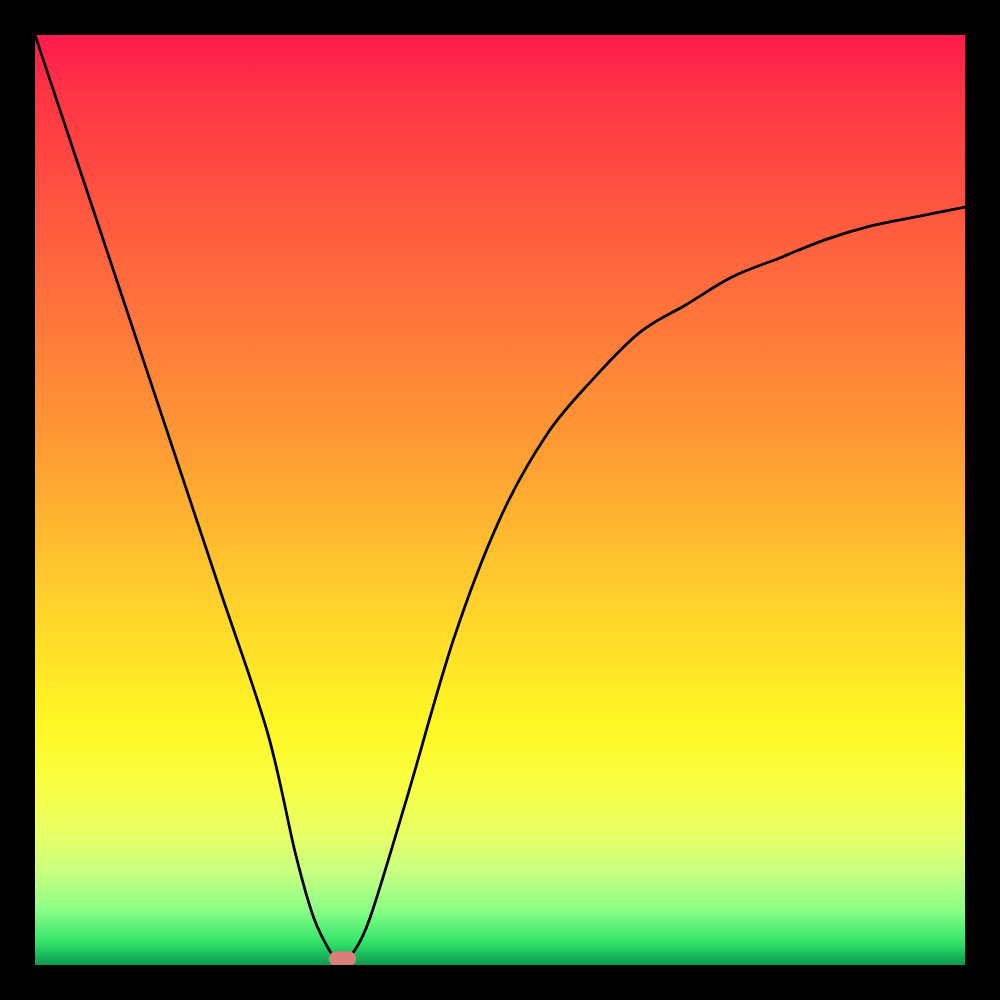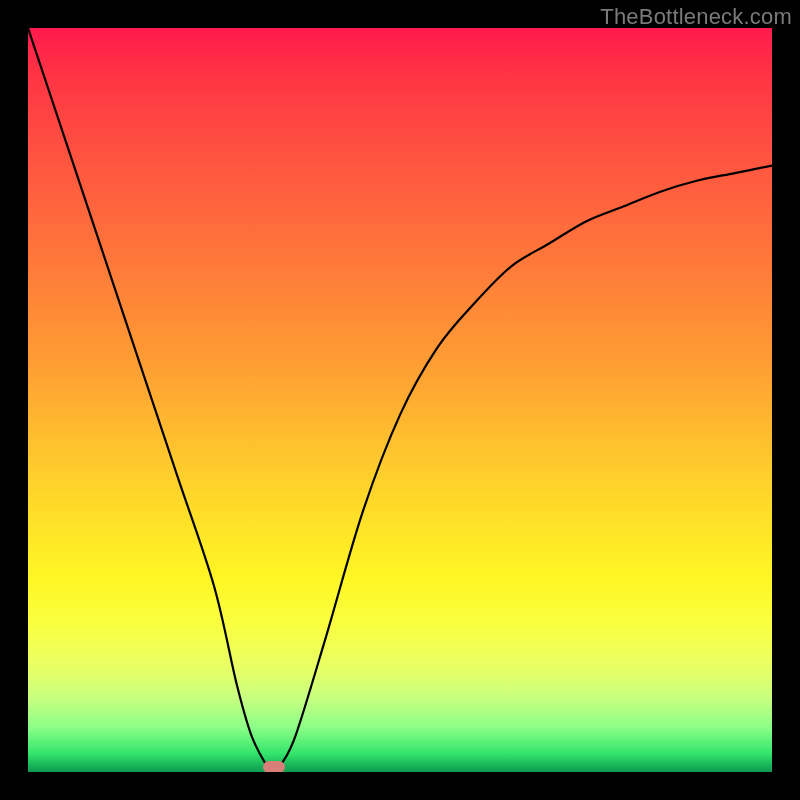--- a/index.html
+++ b/index.html
@@ -68,14 +68,13 @@
 </head>
 <body>
 
 <div class="outer">
   <div class="plot-area">
     <svg class="curve" viewBox="0 0 744 744" preserveAspectRatio="none">
       <path id="curve-path" fill="none" stroke="#000" stroke-width="2.2" stroke-linecap="round" stroke-linejoin="round" d="M 0 0 C 6.2 18.600000000000005 24.800000000000004 74.4 37.2 111.60000000000002 C 49.6 148.80000000000004 62.00000000000001 186.00000000000006 74.4 223.20000000000005 C 86.80000000000001 260.40000000000003 99.19999999999999 297.59999999999997 111.6 334.79999999999995 C 124 371.99999999999994 136.4 409.2 148.8 446.4 C 161.20000000000002 483.59999999999997 176.07999999999998 523.28 186 558 C 195.92000000000002 592.72 202.12000000000003 629.9200000000001 208.32000000000002 654.72 C 214.52 679.52 218.23999999999998 693.16 223.2 706.8 C 228.16 720.4399999999999 234.36 730.3599999999999 238.08 736.56 C 241.8 742.76 243.04000000000002 744 245.52 744 C 248 744 249.24 742.76 252.96 736.56 C 256.68 730.3599999999999 260.4 727.8799999999999 267.84 706.8 C 275.28 685.72 286.44 647.28 297.6 610.08 C 308.76000000000005 572.8800000000001 322.40000000000003 520.8000000000001 334.8 483.6 C 347.2 446.40000000000003 359.6 414.15999999999997 372 386.88 C 384.4 359.6 396.80000000000007 338.52000000000004 409.20000000000005 319.92 C 421.6 301.32 434 288.91999999999996 446.4 275.28 C 458.79999999999995 261.64 471.20000000000005 247.99999999999997 483.6 238.07999999999998 C 496 228.16 508.4 223.2 520.8 215.76 C 533.1999999999999 208.32 545.6 199.64000000000007 558 193.44000000000005 C 570.4 187.24000000000004 582.8000000000001 183.51999999999995 595.2 178.55999999999995 C 607.6 173.59999999999994 620 168.01999999999995 632.4 163.67999999999995 C 644.8 159.33999999999995 657.2 155.61999999999998 669.6 152.51999999999998 C 682 149.42 694.4 147.55999999999992 706.8 145.07999999999993 C 719.1999999999999 142.59999999999994 737.8 138.87999999999997 744 137.64"></path>
     </svg>
     <div class="marker" style="left: 234.52px; top: 733px; background: rgb(217, 127, 122);"></div>
   </div>
-  <div class="watermark">TheBottleneck.com</div>
 </div>
 
 </body></html>

